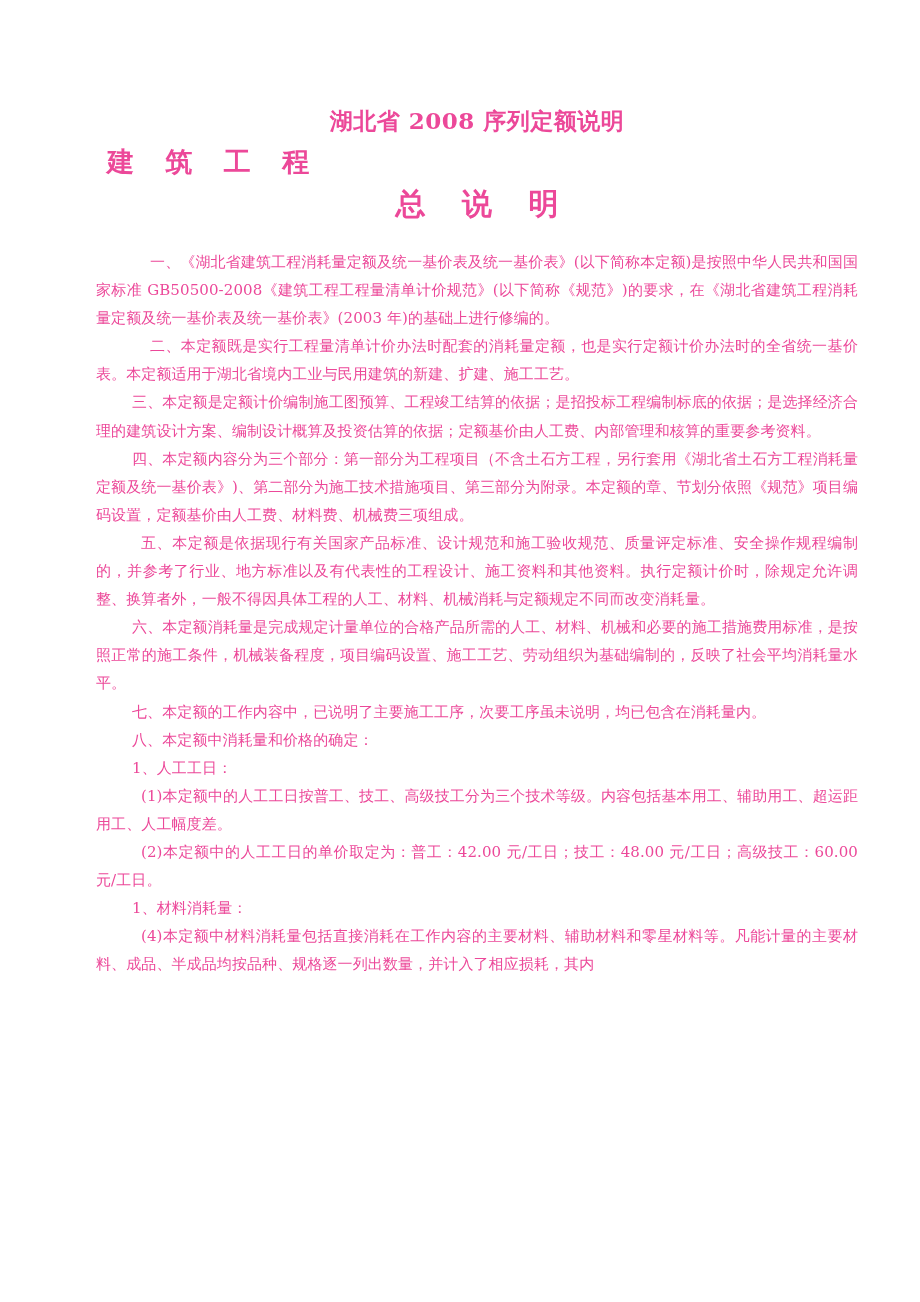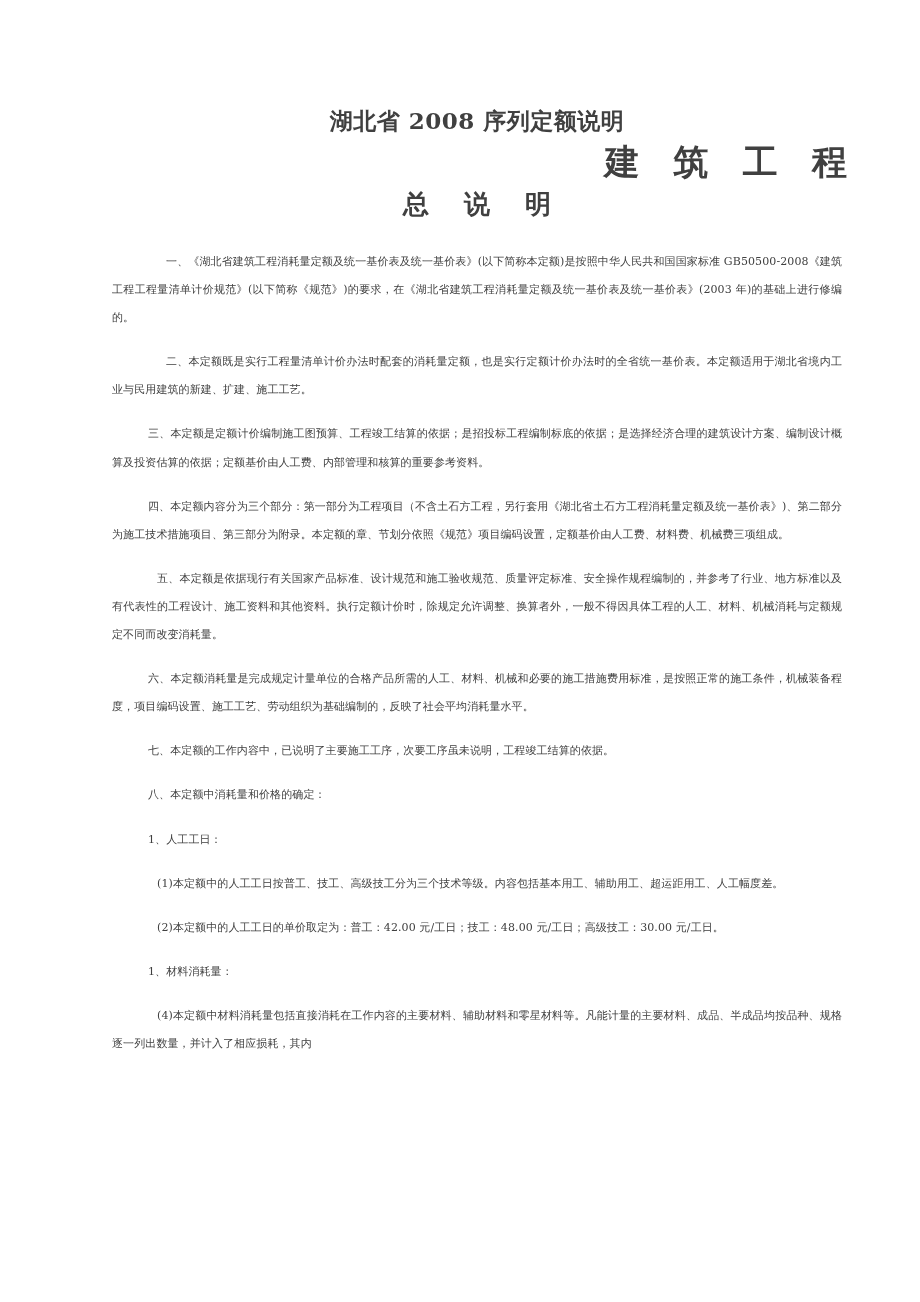--- a/index.html
+++ b/index.html
@@ -10,21 +10,21 @@
   }
   .page {
     position: relative;
     width: 920px;
     height: 1302px;
     margin: 0 auto;
     background: #ffffff;
     overflow: hidden;
     box-sizing: border-box;
     font-family: "DejaVu Serif", "Liberation Serif", serif;
-    color: #404040;
+    color: #ec4899;
     -webkit-font-smoothing: antialiased;
   }
 
   .content {
     position: absolute;
     left: 96px;
     top: 104px;
     width: 762px;
   }
 
@@ -32,47 +32,47 @@
   .doc-title-1 {
     text-align: center;
     font-size: 23px;
     font-weight: bold;
     line-height: 34px;
     letter-spacing: 0.5px;
     margin: 0 0 4px 0;
     white-space: pre;
   }
   .doc-title-2 {
-    text-align: right;
-    font-size: 35px;
+    text-align: left;
+    font-size: 27px;
     font-weight: bold;
     line-height: 40px;
     letter-spacing: 11px;
     text-indent: 11px;
     margin: 0 0 2px 0;
     white-space: pre;
   }
   .doc-title-3 {
     text-align: center;
-    font-size: 26px;
+    font-size: 30px;
     font-weight: bold;
     line-height: 40px;
     letter-spacing: 13px;
     text-indent: 13px;
     margin: 0 0 0 0;
     white-space: pre;
   }
 
   
   .body-block {
     margin-top: 24px;
   }
   p.para {
-    margin: 16px;
-    font-size: 11px;
+    margin: 0;
+    font-size: 15px;
     line-height: 28.1px;
     text-align: justify;
     text-justify: inter-ideograph;
     letter-spacing: 0.1px;
     word-break: break-all;
   }
   p.indent-3 { text-indent: 54px; }
   p.indent-2 { text-indent: 36px; }
   p.indent-25 { text-indent: 45px; }
 
@@ -97,23 +97,23 @@
 
     <h3 class="doc-title-3">总 说 明</h3>
 
     <div class="body-block">
       <p class="para indent-3">一、《湖北省建筑工程消耗量定额及统一基价表及统一基价表》(以下简称本定额)是按照中华人民共和国国家标准 GB50500-2008《建筑工程工程量清单计价规范》(以下简称《规范》)的要求，在《湖北省建筑工程消耗量定额及统一基价表及统一基价表》(2003 年)的基础上进行修编的。</p>
       <p class="para indent-3">二、本定额既是实行工程量清单计价办法时配套的消耗量定额，也是实行定额计价办法时的全省统一基价表。本定额适用于湖北省境内工业与民用建筑的新建、扩建、施工工艺。</p>
       <p class="para indent-2">三、本定额是定额计价编制施工图预算、工程竣工结算的依据；是招投标工程编制标底的依据；是选择经济合理的建筑设计方案、编制设计概算及投资估算的依据；定额基价由人工费、内部管理和核算的重要参考资料。</p>
       <p class="para indent-2">四、本定额内容分为三个部分：第一部分为工程项目（不含土石方工程，另行套用《湖北省土石方工程消耗量定额及统一基价表》)、第二部分为施工技术措施项目、第三部分为附录。本定额的章、节划分依照《规范》项目编码设置，定额基价由人工费、材料费、机械费三项组成。</p>
       <p class="para indent-25">五、本定额是依据现行有关国家产品标准、设计规范和施工验收规范、质量评定标准、安全操作规程编制的，并参考了行业、地方标准以及有代表性的工程设计、施工资料和其他资料。执行定额计价时，除规定允许调整、换算者外，一般不得因具体工程的人工、材料、机械消耗与定额规定不同而改变消耗量。</p>
       <p class="para indent-2">六、本定额消耗量是完成规定计量单位的合格产品所需的人工、材料、机械和必要的施工措施费用标准，是按照正常的施工条件，机械装备程度，项目编码设置、施工工艺、劳动组织为基础编制的，反映了社会平均消耗量水平。</p>
-      <p class="para indent-2">七、本定额的工作内容中，已说明了主要施工工序，次要工序虽未说明，工程竣工结算的依据。</p>
+      <p class="para indent-2">七、本定额的工作内容中，已说明了主要施工工序，次要工序虽未说明，均已包含在消耗量内。</p>
       <p class="para indent-2">八、本定额中消耗量和价格的确定：</p>
       <p class="para indent-2">1、人工工日：</p>
       <p class="para indent-25">(1)本定额中的人工工日按普工、技工、高级技工分为三个技术等级。内容包括基本用工、辅助用工、超运距用工、人工幅度差。</p>
-      <p class="para indent-25">(2)本定额中的人工工日的单价取定为：普工：42.00 元/工日；技工：48.00 元/工日；高级技工：30.00 元/工日。</p>
+      <p class="para indent-25">(2)本定额中的人工工日的单价取定为：普工：42.00 元/工日；技工：48.00 元/工日；高级技工：60.00 元/工日。</p>
       <p class="para indent-2">1、材料消耗量：</p>
       <p class="para indent-25">(4)本定额中材料消耗量包括直接消耗在工作内容的主要材料、辅助材料和零星材料等。凡能计量的主要材料、成品、半成品均按品种、规格逐一列出数量，并计入了相应损耗，其内</p>
     </div>
 
   </div>
 </div>
 
 </body></html>

